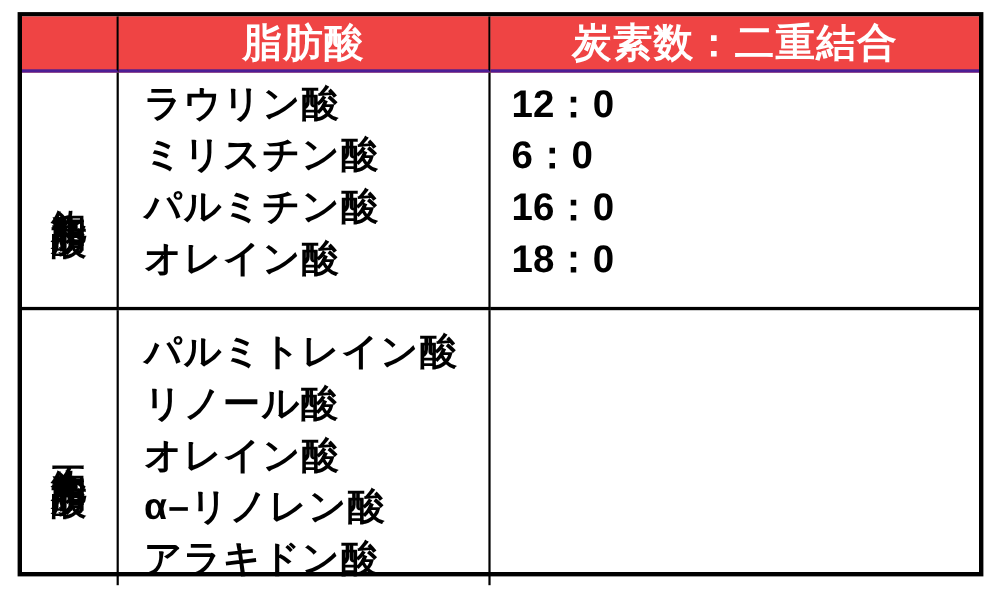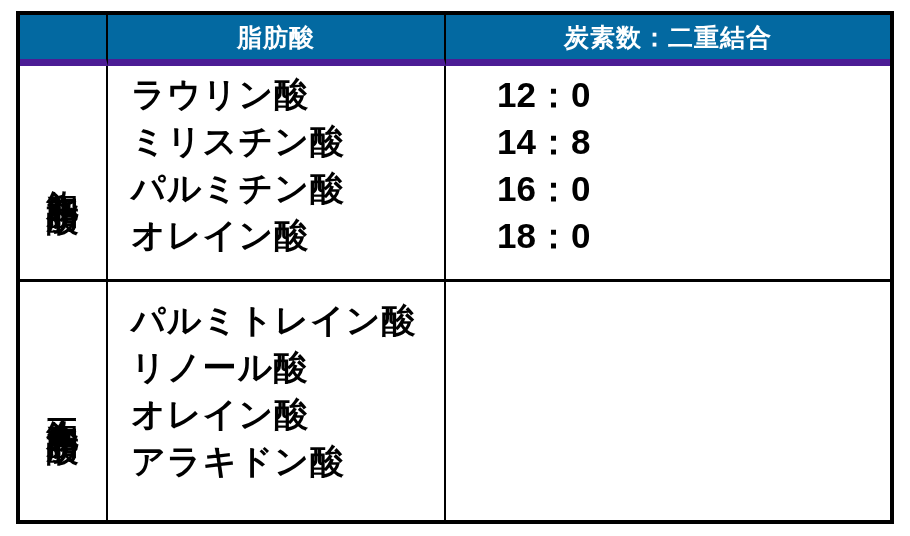--- a/index.html
+++ b/index.html
@@ -26,28 +26,28 @@
     height: 513px;
     border: 4px solid #000000;
     display: grid;
     grid-template-columns: 88px 338px auto;
     grid-template-rows: 51px 216px auto;
     background: #ffffff;
   }
 
   
   .hdr {
-    background: #0369a1;
+    background: #ef4444;
     color: #ffffff;
     font-weight: bold;
-    font-size: 25px;
+    font-size: 36px;
     display: flex;
     align-items: center;
     justify-content: center;
-    border-bottom: 7px solid #4c1d95;
+    border-bottom: 3px solid #4c1d95;
     letter-spacing: 1px;
     line-height: 1;
   }
   .col-divider-r { border-right: 2px solid #000000; }
 
   
   .category-cell {
     display: flex;
     align-items: center;
     justify-content: center;
@@ -76,21 +76,21 @@
 
   .line {
     height: 47px;
     line-height: 47px;
     font-weight: bold;
     color: #000000;
     white-space: nowrap;
     font-size: 34px;
     letter-spacing: 1px;
   }
-  .values-cell .line { font-size: 35px; letter-spacing: 0; margin-left: 32px; }
+  .values-cell .line { font-size: 35px; letter-spacing: 0; }
 </style>
 </head>
 <body>
 
 <div class="page">
   <div class="fa-table">
 
     <div class="hdr col-divider-r"></div>
     <div class="hdr col-divider-r">脂肪酸</div>
     <div class="hdr">炭素数：二重結合</div>
@@ -99,29 +99,30 @@
       <span class="vertical-text">飽和脂肪酸</span>
     </div>
     <div class="names-cell sec1-cell">
       <div class="line">ラウリン酸</div>
       <div class="line">ミリスチン酸</div>
       <div class="line">パルミチン酸</div>
       <div class="line">オレイン酸</div>
     </div>
     <div class="values-cell sec1-cell">
       <div class="line">12：0</div>
-      <div class="line">14：8</div>
+      <div class="line">6：0</div>
       <div class="line">16：0</div>
       <div class="line">18：0</div>
     </div>
 
     <div class="category-cell">
       <span class="vertical-text">不飽和脂肪酸</span>
     </div>
     <div class="names-cell sec2-cell">
       <div class="line">パルミトレイン酸</div>
       <div class="line">リノール酸</div>
       <div class="line">オレイン酸</div>
+      <div class="line">α–リノレン酸</div>
       <div class="line">アラキドン酸</div>
     </div>
 
   </div>
 </div>
 
 </body></html>

